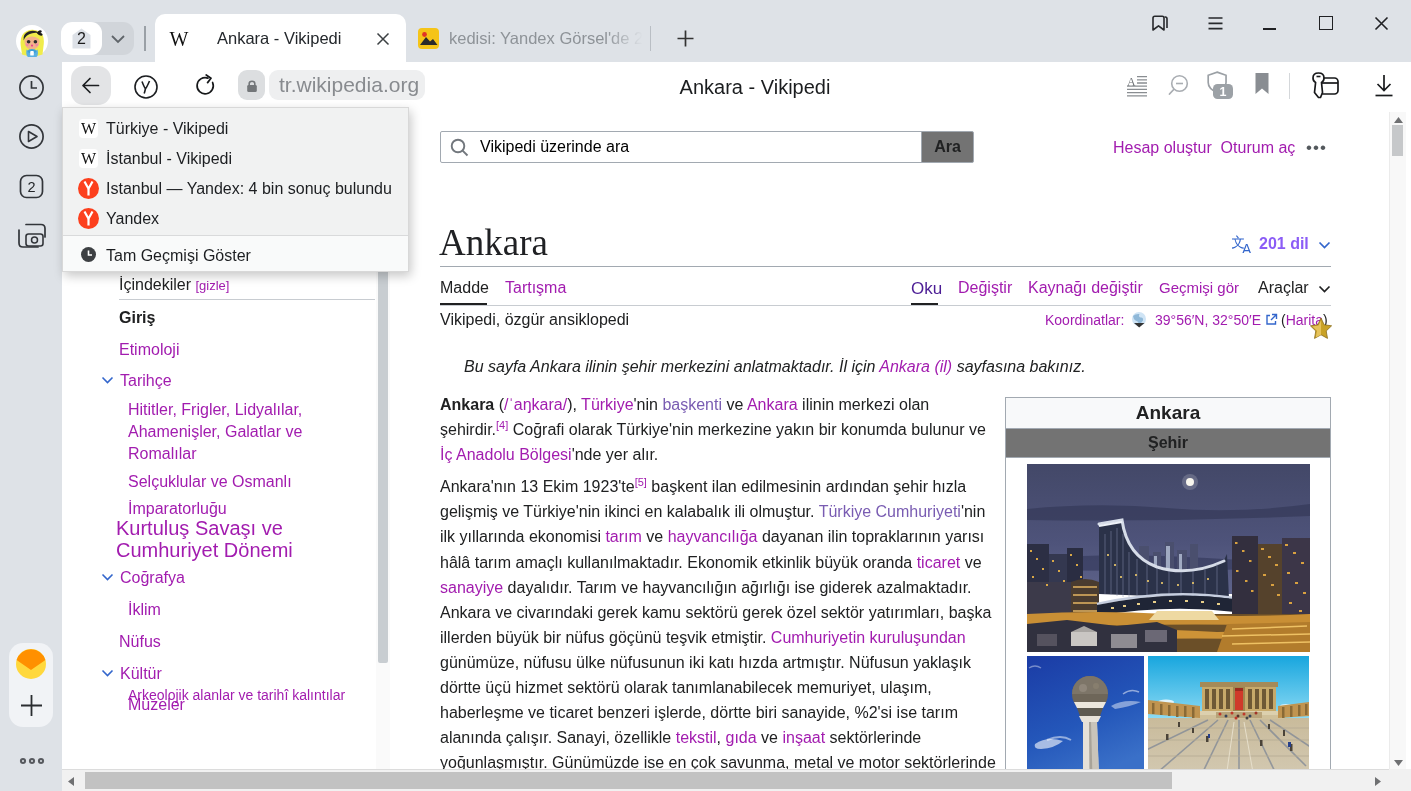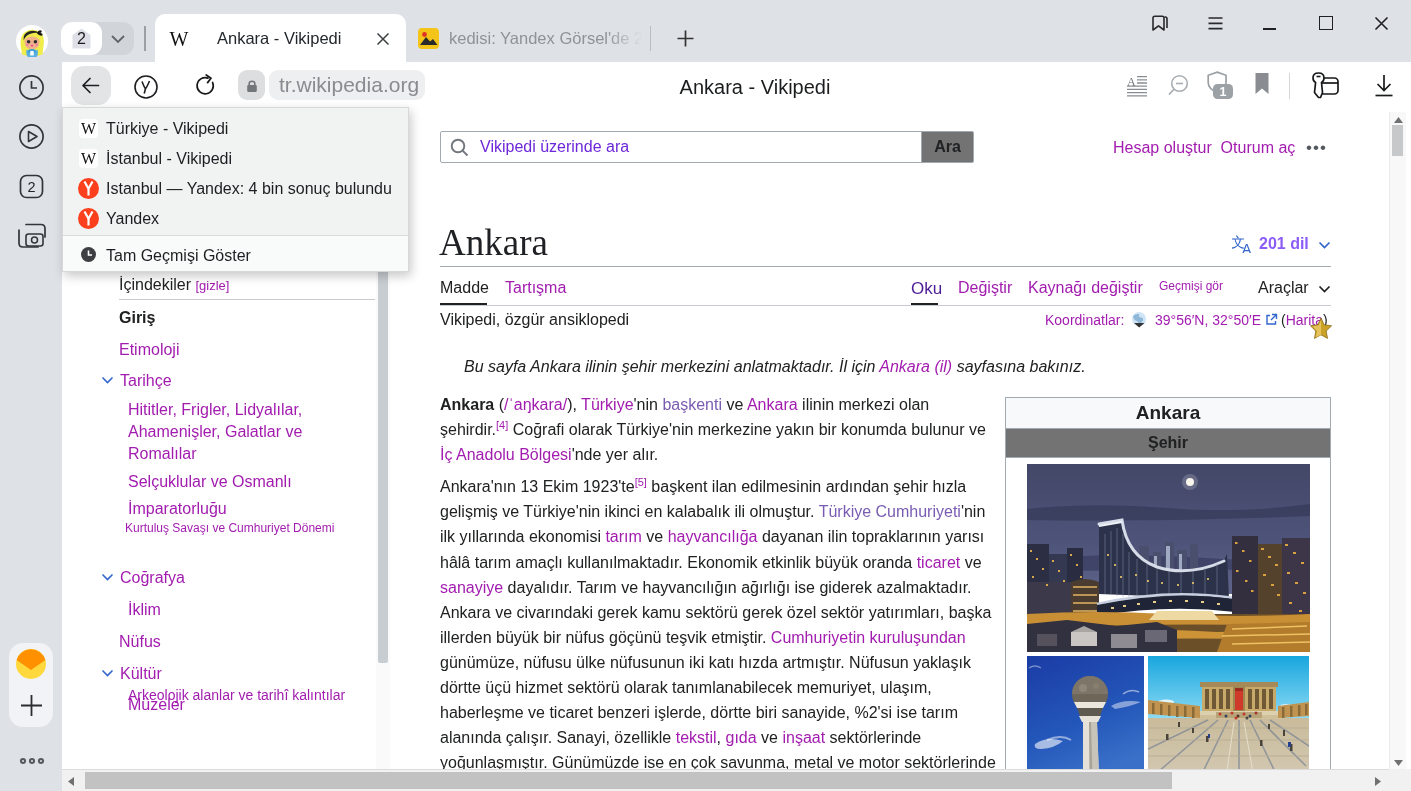--- a/index.html
+++ b/index.html
@@ -27,36 +27,36 @@
 <body>
 
   <div id="content" class="abs" style="left:62px;top:112px;width:1326px;height:657px;background:#fff;overflow:hidden;">
    <div class="abs" style="left:-62px;top:-112px;width:1411px;height:791px;">
 
     <svg class="abs" style="left:450px;top:138px;" width="19" height="19" viewBox="0 0 19 19">
       <circle cx="8" cy="8" r="6.3" fill="none" stroke="#72777d" stroke-width="1.9"></circle>
       <path d="M12.6 12.6 L17.5 17.5" stroke="#72777d" stroke-width="1.9"></path>
     </svg>
     <div class="abs" style="left:440px;top:131px;width:482px;height:32px;border:1px solid #a2a9b1;border-radius:2px 0 0 2px;box-sizing:border-box;"></div>
-    <div class="abs" style="left:480px;top:138px;font-size:16px;color:#6d28d9;">Vikipedi üzerinde ara</div>
+    <div class="abs" style="left:480px;top:138px;font-size:16px;color:#000000;">Vikipedi üzerinde ara</div>
     <div class="abs" style="left:921px;top:131px;width:53px;height:32px;border:1px solid #a2a9b1;border-radius:0 2px 2px 0;box-sizing:border-box;background:#737373;text-align:center;line-height:30px;font-size:16px;font-weight:bold;color:#202122;">Ara</div>
     <div class="abs" style="left:1113px;top:139px;font-size:16px;"><a class="wlink">Hesap oluştur</a>&nbsp; <a class="wlink">Oturum aç</a></div>
     <div class="abs" style="left:1306px;top:138px;font-size:17px;letter-spacing:1px;color:#54595d;">•••</div>
 
     <div class="abs" style="left:119px;top:276px;font-size:16px;color:#202122;">İçindekiler <a class="wlink" style="font-size:13px;">[gizle]</a></div>
     <div class="abs" style="left:119px;top:299px;width:256px;height:1px;background:#c8ccd1;"></div>
     <div class="abs" style="left:119px;top:309px;font-size:16px;font-weight:bold;color:#202122;">Giriş</div>
     <div class="abs" style="left:119px;top:341px;font-size:16px;"><a class="wlink">Etimoloji</a></div>
     <svg class="abs" style="left:101px;top:376px;" width="13" height="9" viewBox="0 0 13 9">
         <path d="M1.5 1.5 L6.5 6.5 L11.5 1.5" fill="none" stroke="#36c" stroke-width="1.6"></path>
       </svg>
     <div class="abs" style="left:120px;top:372px;font-size:16px;"><a class="wlink">Tarihçe</a></div>
     <div class="abs" style="left:128px;top:399px;width:230px;font-size:16px;line-height:22px;"><a class="wlink">Hititler, Frigler, Lidyalılar, Ahamenişler, Galatlar ve Romalılar</a></div>
     <div class="abs" style="left:128px;top:468px;width:230px;font-size:16px;line-height:27px;"><a class="wlink">Selçuklular ve Osmanlı İmparatorluğu</a></div>
-    <div class="abs" style="left:125px;top:517px;width:240px;font-size:12px;line-height:22px;"><a class="wlink">Kurtuluş Savaşı ve Cumhuriyet Dönemi</a></div>
+    <div class="abs" style="left:116px;top:517px;width:240px;font-size:20px;line-height:22px;"><a class="wlink">Kurtuluş Savaşı ve Cumhuriyet Dönemi</a></div>
     <svg class="abs" style="left:101px;top:573px;" width="13" height="9" viewBox="0 0 13 9">
         <path d="M1.5 1.5 L6.5 6.5 L11.5 1.5" fill="none" stroke="#36c" stroke-width="1.6"></path>
       </svg>
     <div class="abs" style="left:120px;top:569px;font-size:16px;"><a class="wlink">Coğrafya</a></div>
     <div class="abs" style="left:128px;top:601px;font-size:16px;"><a class="wlink">İklim</a></div>
     <div class="abs" style="left:119px;top:633px;font-size:16px;"><a class="wlink">Nüfus</a></div>
     <svg class="abs" style="left:101px;top:669px;" width="13" height="9" viewBox="0 0 13 9">
         <path d="M1.5 1.5 L6.5 6.5 L11.5 1.5" fill="none" stroke="#36c" stroke-width="1.6"></path>
       </svg>
     <div class="abs" style="left:120px;top:665px;font-size:16px;"><a class="wlink">Kültür</a></div>
@@ -75,21 +75,21 @@
         <path d="M1.5 1.5 L6.5 6.5 L11.5 1.5" fill="none" stroke="#36c" stroke-width="1.7"></path>
       </svg>
 
     <div class="abs" style="left:440px;top:279px;font-size:16px;color:#202122;">Madde</div>
     <div class="abs" style="left:505px;top:279px;font-size:16px;"><a class="wlink">Tartışma</a></div>
     <div class="abs" style="left:440px;top:303px;width:47px;height:3px;background:#202122;"></div>
     <div class="abs" style="left:911px;top:279px;font-size:17px;color:#4c1d95;">Oku</div>
     <div class="abs" style="left:911px;top:303px;width:27px;height:3px;background:#202122;"></div>
     <div class="abs" style="left:958px;top:279px;font-size:16px;"><a class="wlink">Değiştir</a></div>
     <div class="abs" style="left:1028px;top:279px;font-size:16px;"><a class="wlink">Kaynağı değiştir</a></div>
-    <div class="abs" style="left:1159px;top:279px;font-size:12px;"><a class="wlink">Geçmişi gör</a></div>
+    <div class="abs" style="left:1159px;top:279px;font-size:15px;"><a class="wlink">Geçmişi gör</a></div>
     <div class="abs" style="left:1258px;top:279px;font-size:16px;color:#202122;">Araçlar</div>
     <svg class="abs" style="left:1318px;top:285px;" width="13" height="9" viewBox="0 0 13 9">
         <path d="M1.5 1.5 L6.5 6.5 L11.5 1.5" fill="none" stroke="#202122" stroke-width="1.7"></path>
       </svg>
     <div class="abs" style="left:440px;top:305px;width:891px;height:1px;background:#c8ccd1;"></div>
 
     <div class="abs" style="left:440px;top:311px;font-size:16px;color:#202122;">Vikipedi, özgür ansiklopedi</div>
     <div class="abs" style="left:1045px;top:312px;font-size:14px;"><a class="wlink">Koordinatlar:</a></div>
     <svg class="abs" style="left:1130px;top:311px;" width="19" height="19" viewBox="0 0 19 19">
       <circle cx="9" cy="8" r="7" fill="#cfe4f5"></circle>

